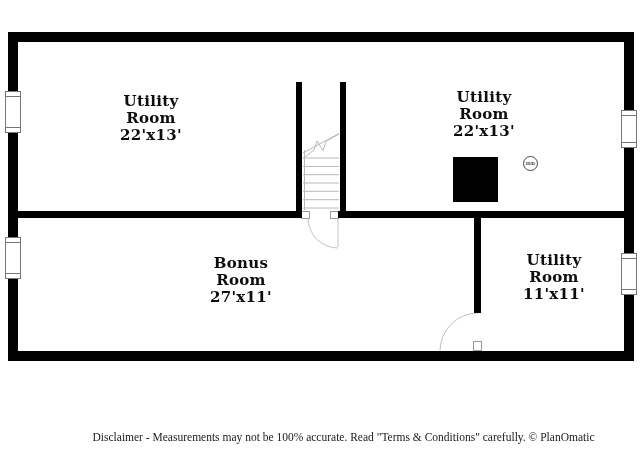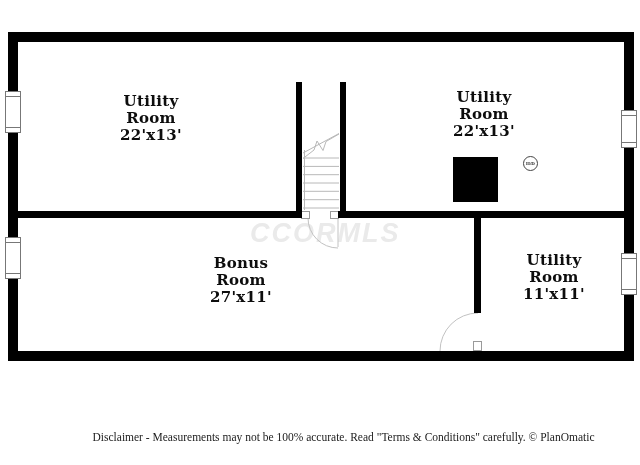--- a/index.html
+++ b/index.html
@@ -50,21 +50,20 @@
   .plan-svg{position:absolute;left:0;top:0;width:640px;height:465px;}
   .thin{stroke:var(--stair-line,#b8b8b8);stroke-width:1;fill:none;}
   .doorline{stroke:var(--door-line,#c0c0c0);stroke-width:1;fill:none;}
   .jamb{fill:#ffffff;stroke:#9a9a9a;stroke-width:1;}
 </style>
 </head>
 <body>
 
 <div class="canvas">
 
-  <div class="watermark" style="left:250px;top:218px;">CCORMLS</div>
 
   <svg class="plan-svg" viewBox="0 0 640 465" xmlns="http://www.w3.org/2000/svg">
 
     <g>
       <line class="thin" x1="303" y1="158" x2="339" y2="158"></line>
       <line class="thin" x1="303" y1="166.4" x2="339" y2="166.4"></line>
       <line class="thin" x1="303" y1="174.7" x2="339" y2="174.7"></line>
       <line class="thin" x1="303" y1="183" x2="339" y2="183"></line>
       <line class="thin" x1="303" y1="191.3" x2="339" y2="191.3"></line>
       <line class="thin" x1="303" y1="199.7" x2="339" y2="199.7"></line>

